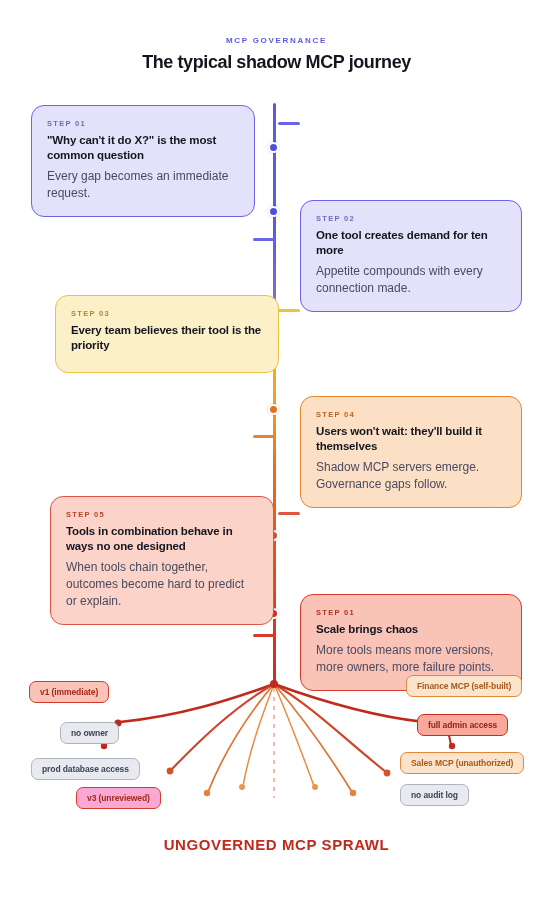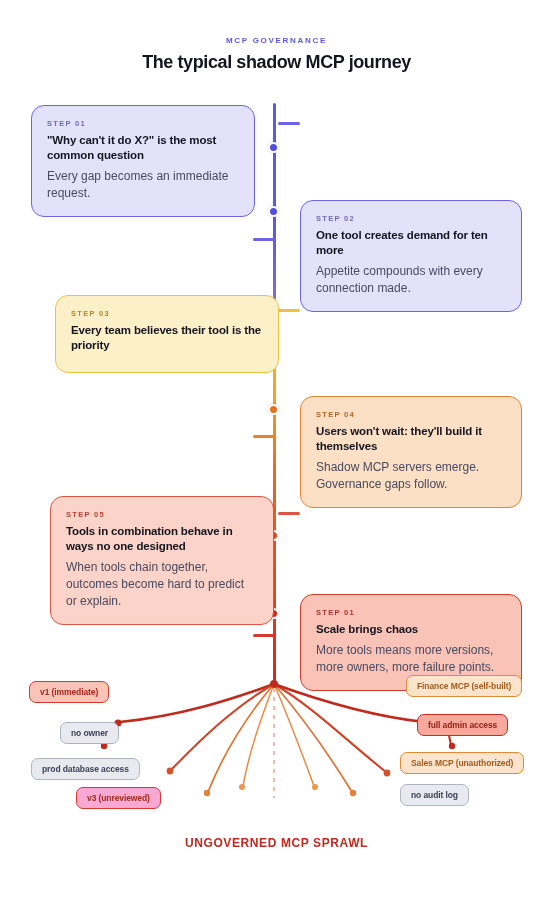--- a/index.html
+++ b/index.html
@@ -113,21 +113,21 @@
     padding:5px 10px;
     white-space:nowrap;
     letter-spacing:-0.1px;
   }
 
   
   .footer {
     position:absolute;
     top:836px; left:0; width:553px;
     text-align:center;
-    font-size:12px;
+    font-size:15px;
     font-weight:bold;
     letter-spacing:0.6px;
     color:#c0291c;
   }
 </style>
 </head>
 <body>
 
 <div class="page">
 

